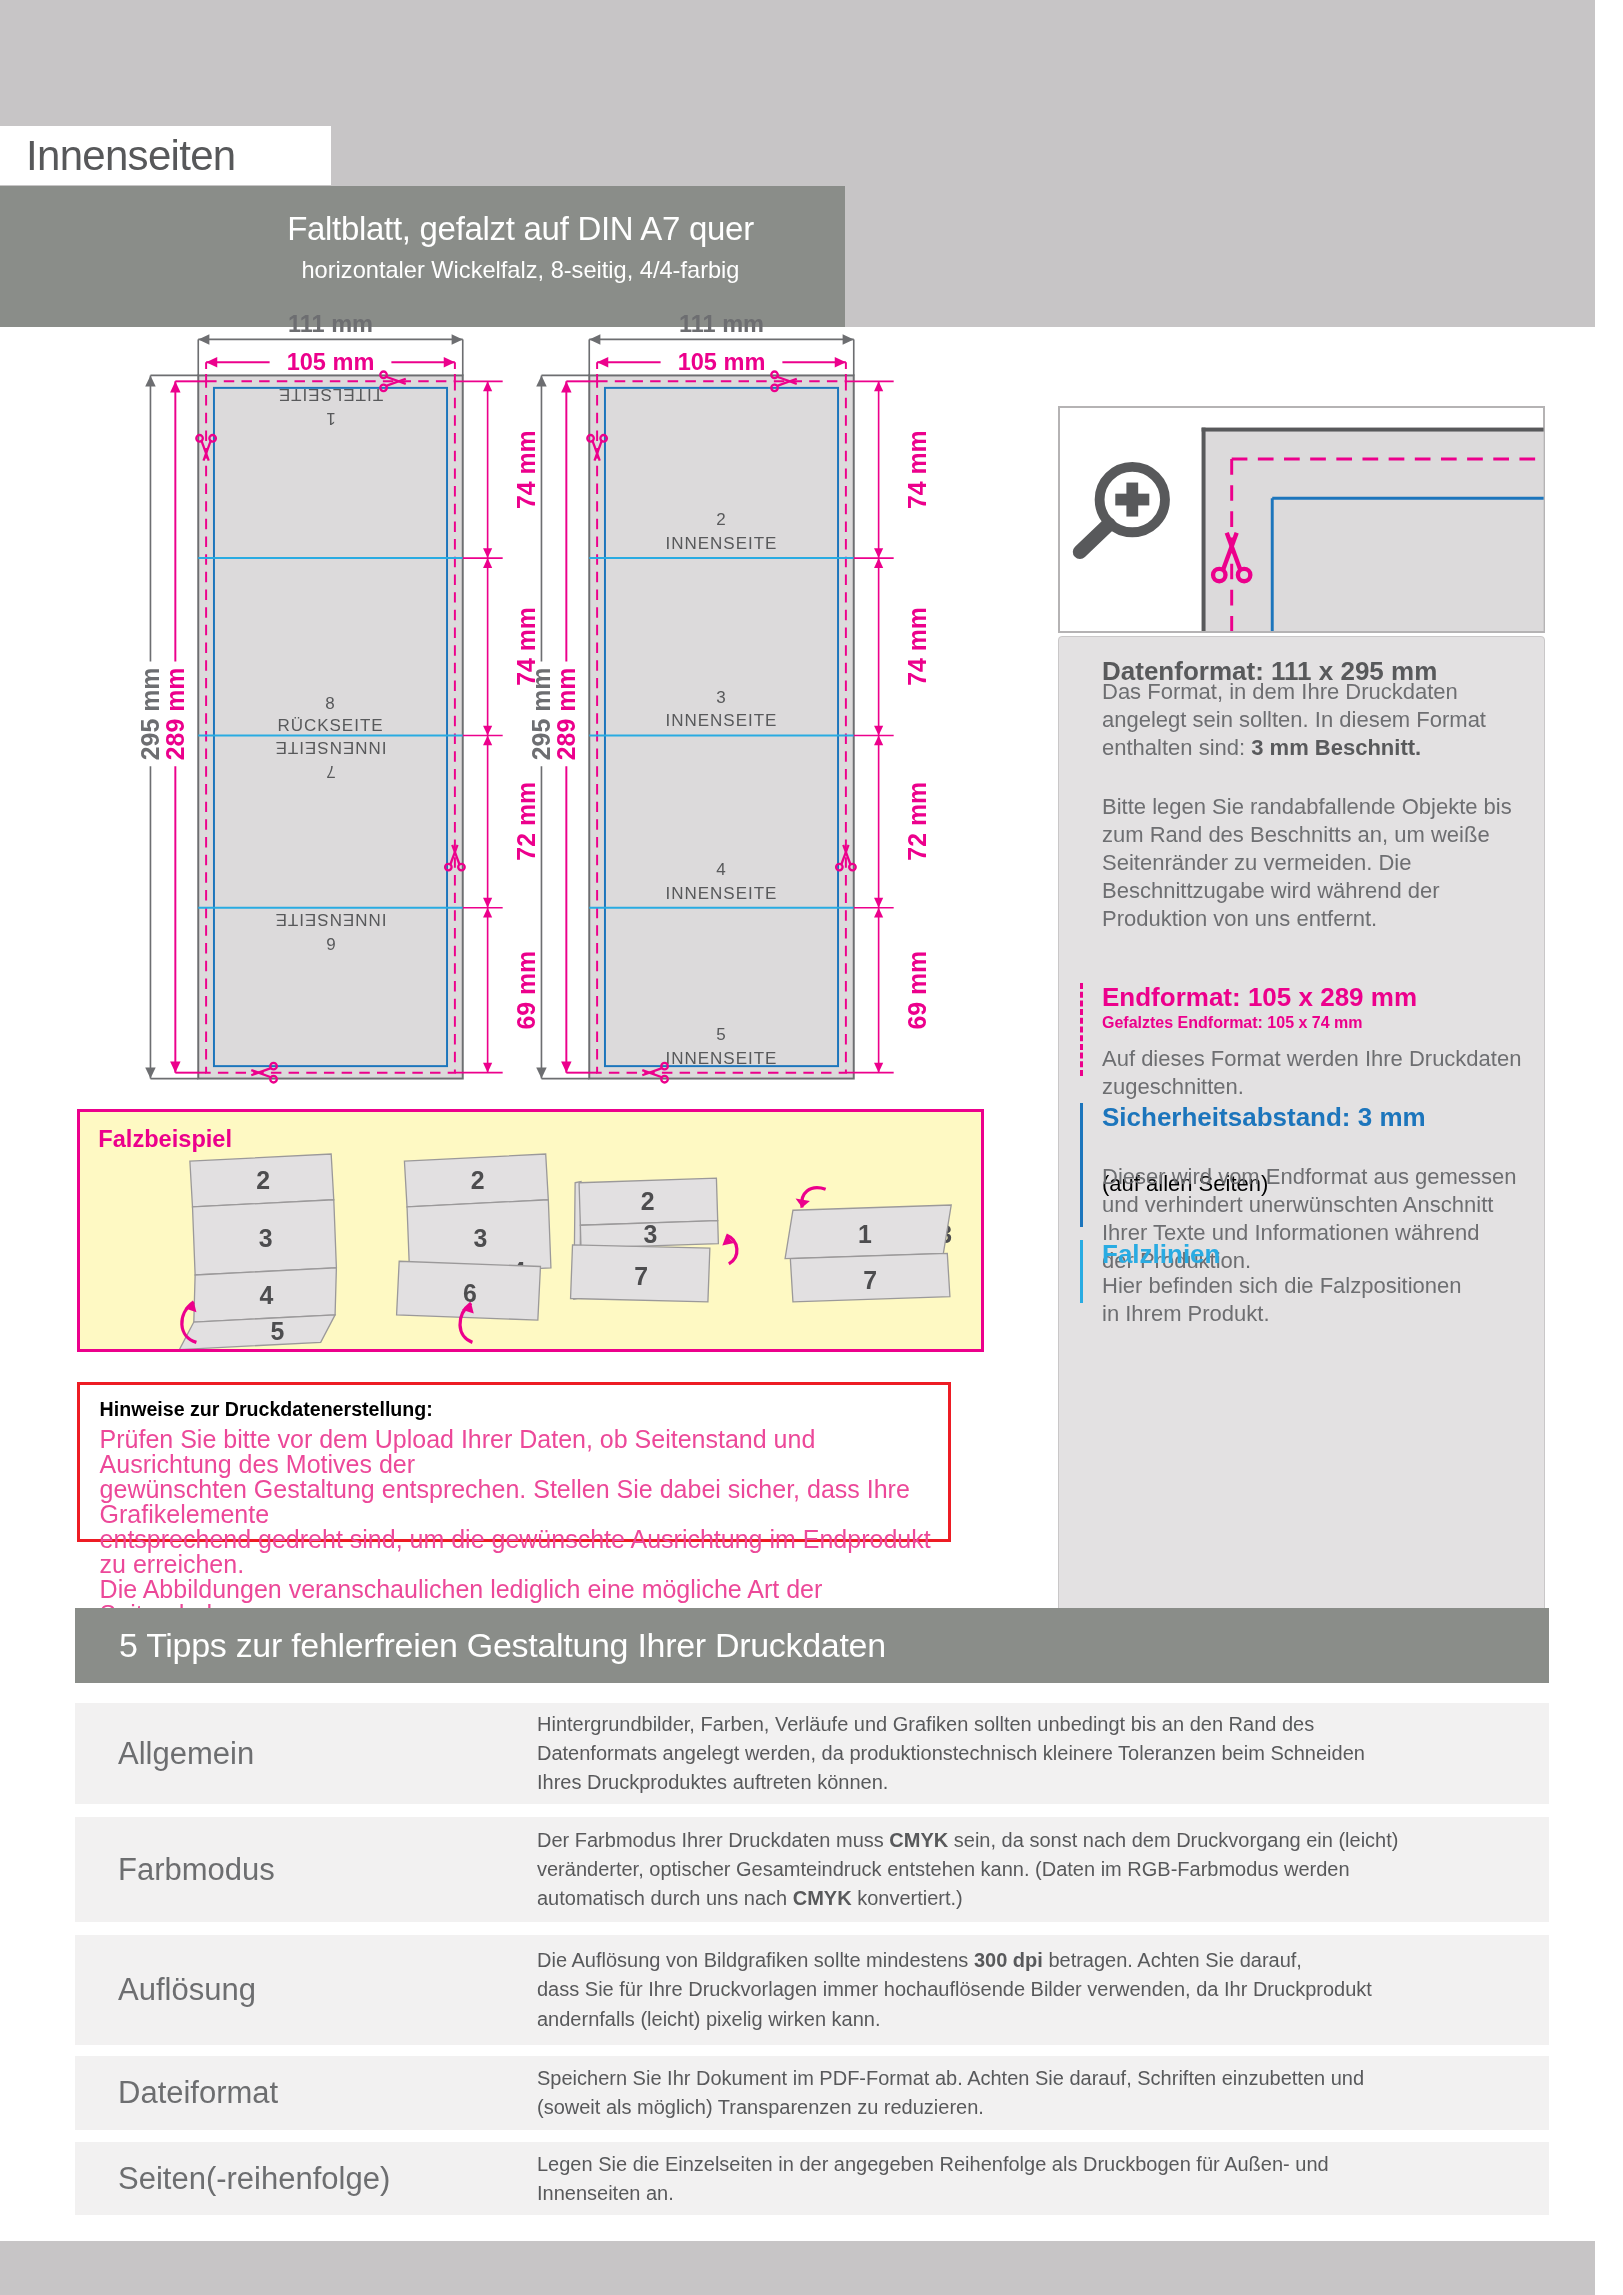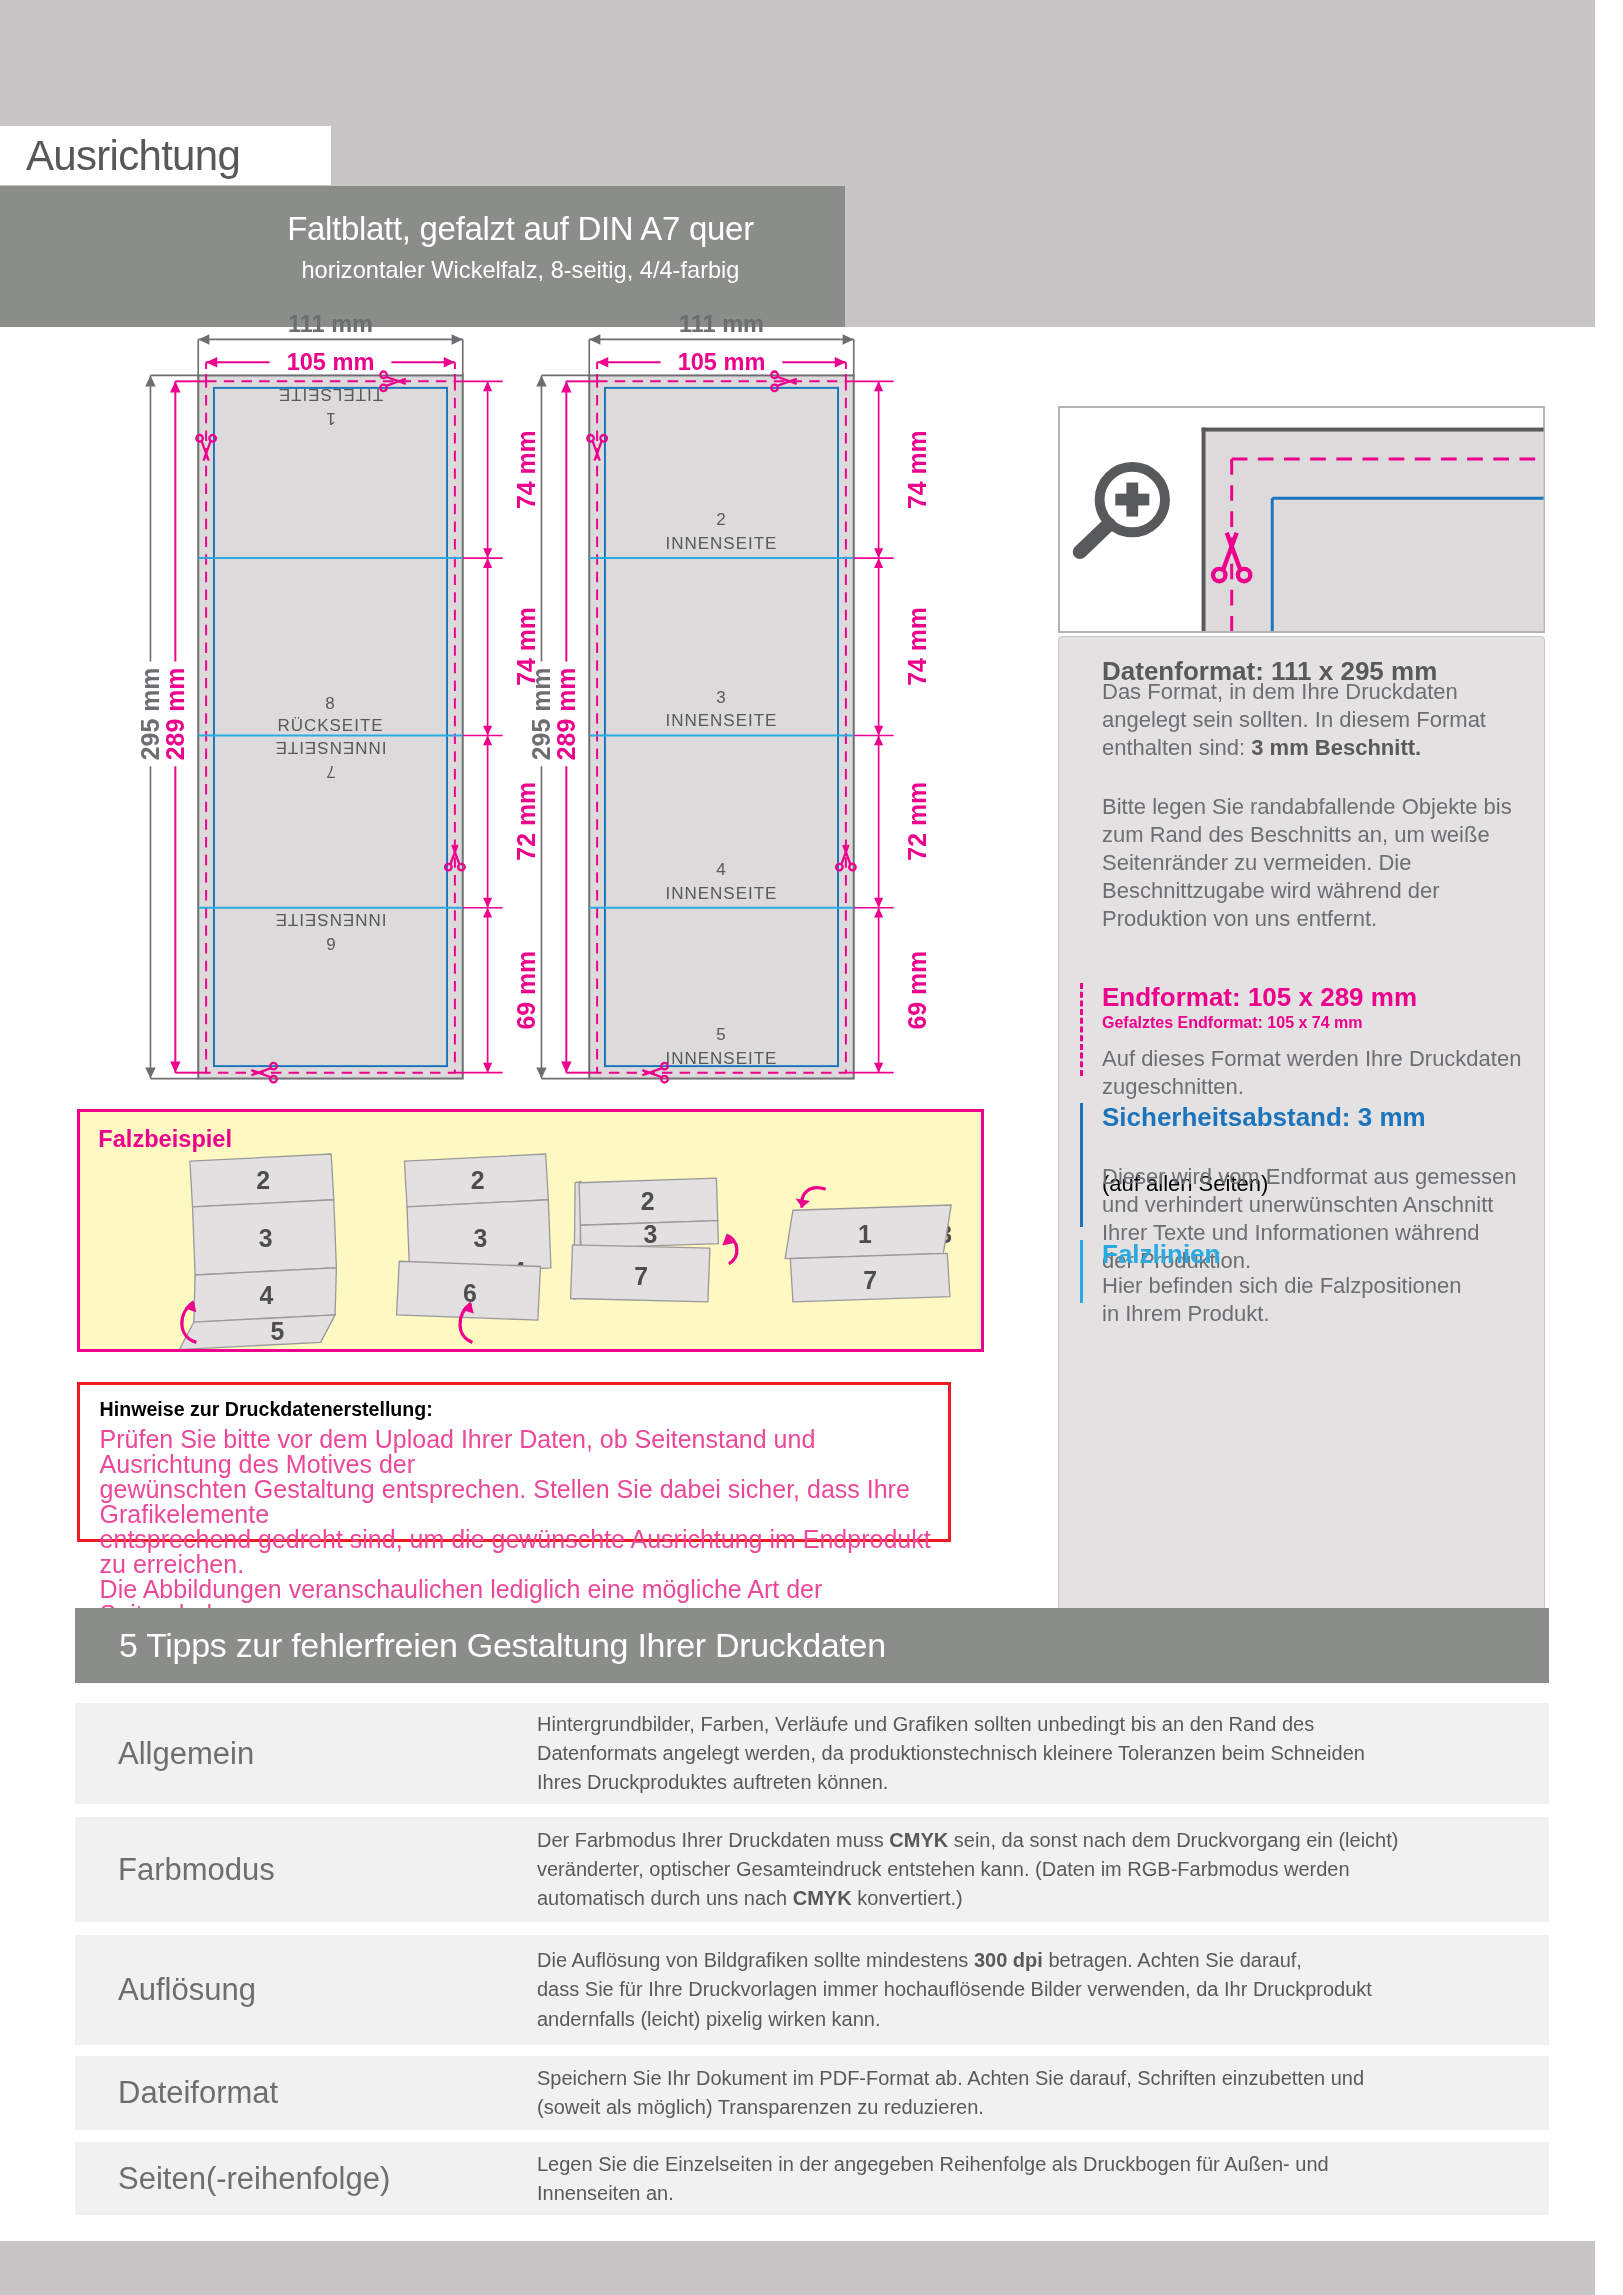--- a/index.html
+++ b/index.html
@@ -45,21 +45,21 @@
   .footer-band{left:0;top:2241px;width:1595px;height:54px;background:#c7c5c6;}
   svg text{font-family:"Liberation Sans",sans-serif;}
 </style>
 </head>
 <body>
 
 <div class="page">
 
   <div class="abs top-band"></div>
   <div class="abs title-box">
-    <span>Ausrichtung</span>
+    <span>Innenseiten</span>
   </div>
   <div class="abs banner">
     <div class="l1">Faltblatt, gefalzt auf DIN A7 quer</div>
     <div class="l2">horizontaler Wickelfalz, 8-seitig, 4/4-farbig</div>
   </div>
 
   <svg class="abs" style="left:98px;top:308px;" width="465" height="838" viewBox="0 0 710 1280">
     <defs>
       <g id="sc1" stroke="#ec008c" stroke-width="3.5" fill="none">
         <line x1="-18" y1="-4" x2="12" y2="7"></line>

